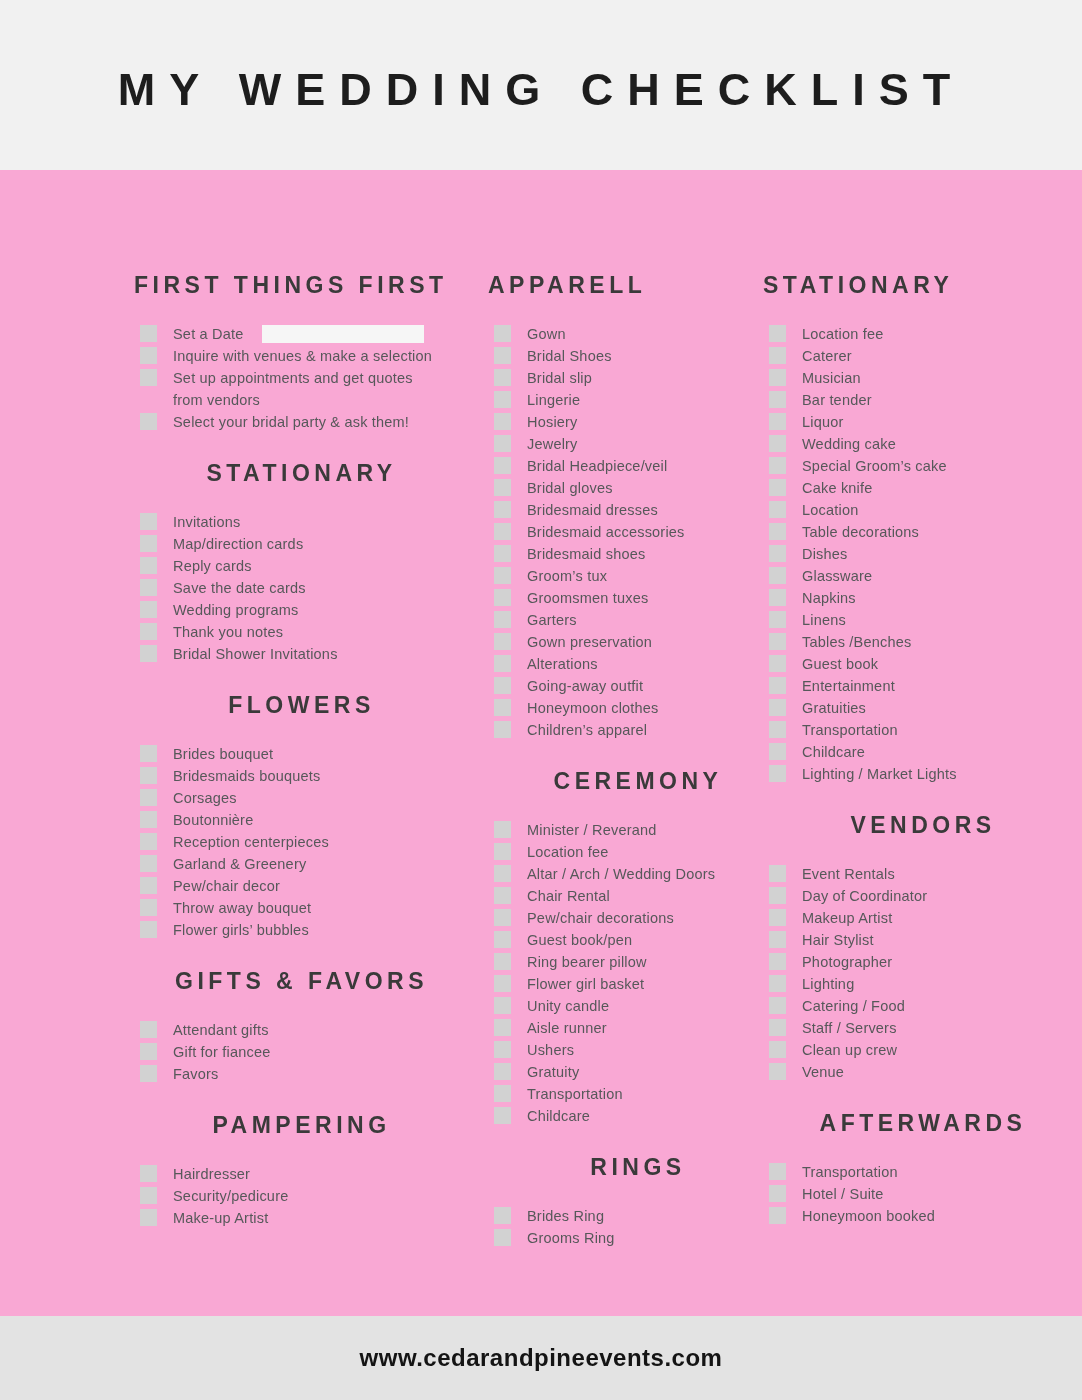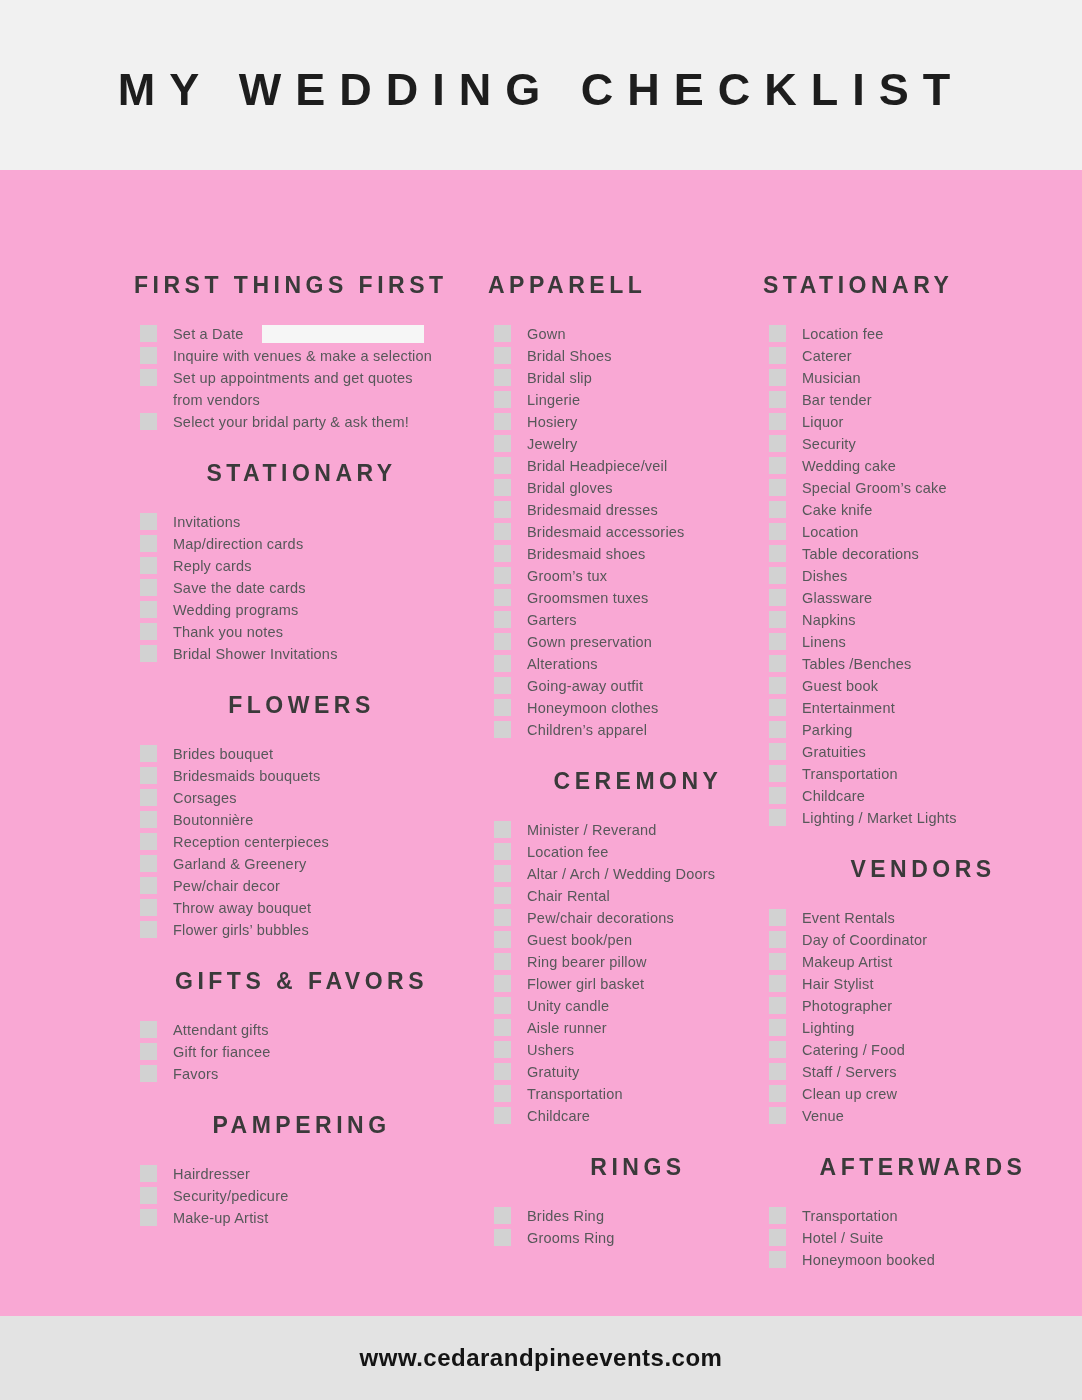--- a/index.html
+++ b/index.html
@@ -413,24 +413,20 @@
           <div class="item">
             <span class="checkbox"></span>
             <span class="item-label">Bar tender</span>
           </div>
           <div class="item">
             <span class="checkbox"></span>
             <span class="item-label">Liquor</span>
           </div>
           <div class="item">
             <span class="checkbox"></span>
-            <span class="item-label">Security</span>
-          </div>
-          <div class="item">
-            <span class="checkbox"></span>
             <span class="item-label">Wedding cake</span>
           </div>
           <div class="item">
             <span class="checkbox"></span>
             <span class="item-label">Special Groom’s cake</span>
           </div>
           <div class="item">
             <span class="checkbox"></span>
             <span class="item-label">Cake knife</span>
           </div>
@@ -462,24 +458,20 @@
             <span class="checkbox"></span>
             <span class="item-label">Tables /Benches</span>
           </div>
           <div class="item">
             <span class="checkbox"></span>
             <span class="item-label">Guest book</span>
           </div>
           <div class="item">
             <span class="checkbox"></span>
             <span class="item-label">Entertainment</span>
-          </div>
-          <div class="item">
-            <span class="checkbox"></span>
-            <span class="item-label">Parking</span>
           </div>
           <div class="item">
             <span class="checkbox"></span>
             <span class="item-label">Gratuities</span>
           </div>
           <div class="item">
             <span class="checkbox"></span>
             <span class="item-label">Transportation</span>
           </div>
           <div class="item">

